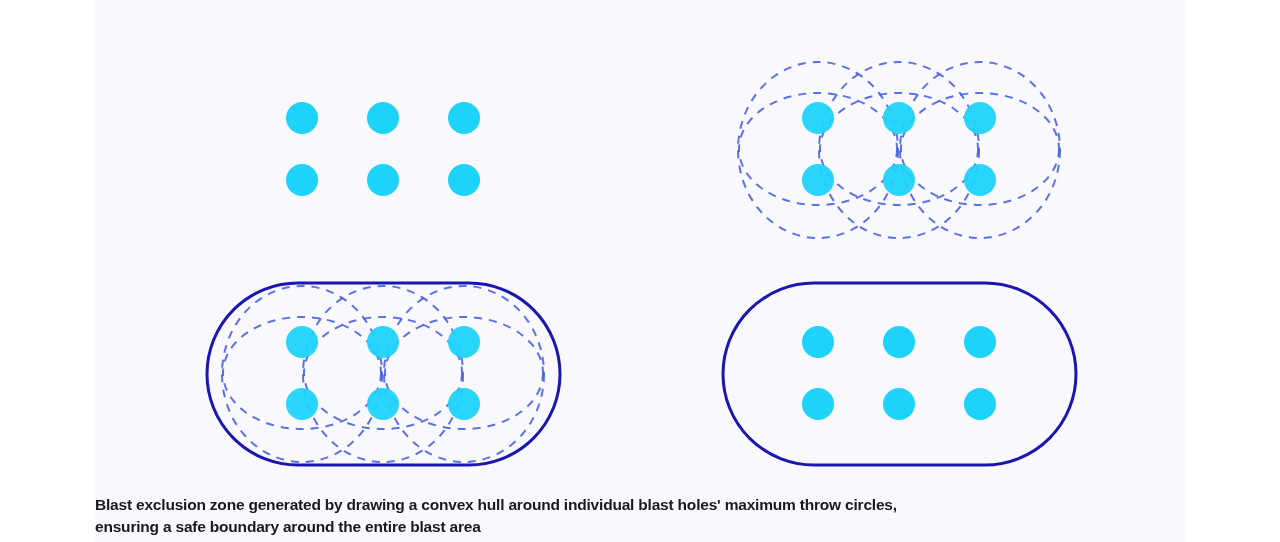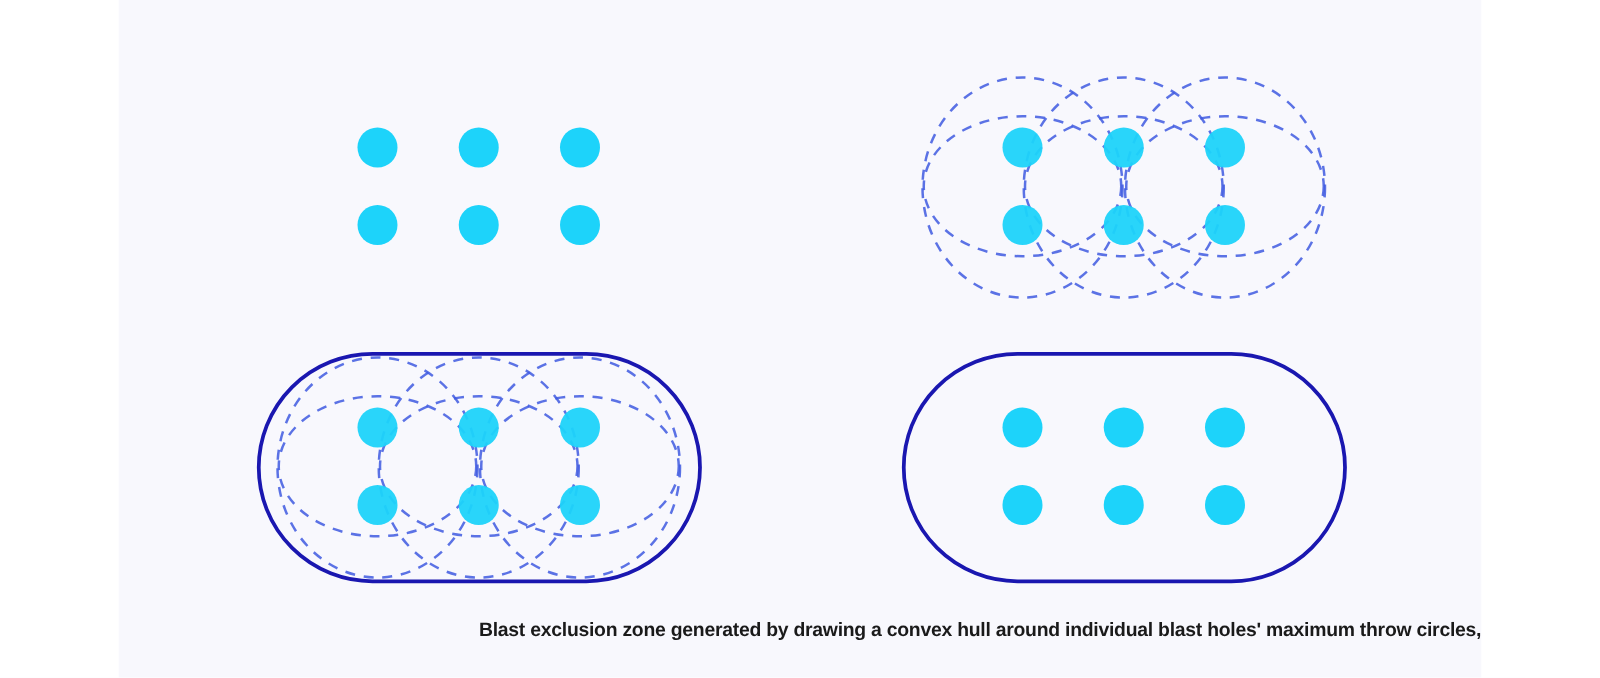--- a/index.html
+++ b/index.html
@@ -4,21 +4,21 @@
 <style>
   html, body { margin: 0; padding: 0; background: #ffffff; }
   body { width: 1280px; height: 542px; position: relative; overflow: hidden; }
   .panel {
     position: absolute; left: 95px; top: 0; width: 1090px; height: 542px;
     background: #f8f8fd;
   }
   svg.diagram { position: absolute; left: 0; top: 0; }
   .caption {
     position: absolute; left: 95px; width: 1090px; top: 494px;
-    text-align: right; color: #1a1a1a;
+    text-align: left; color: #1a1a1a;
     font-family: "Liberation Sans", sans-serif; font-size: 15.5px;
     line-height: 22px; font-weight: 600; letter-spacing: -0.2px;
   }
   .caption span { display: block; }
 </style>
 </head>
 <body>
 
 <div class="panel"></div>
 
@@ -58,13 +58,14 @@
   </g>
 
   <g>
     <rect x="723" y="283" width="353" height="182" rx="91" ry="91" fill="none" stroke="#1a17b0" stroke-width="3"></rect>
     <use href="#holes" x="818" y="342" fill="#1dd3fa"></use>
   </g>
 </svg>
 
 <div class="caption">
   <span>Blast exclusion zone generated by drawing a convex hull around individual blast holes' maximum throw circles,</span>
+  <span>ensuring a safe boundary around the entire blast area</span>
 </div>
 
 </body></html>

